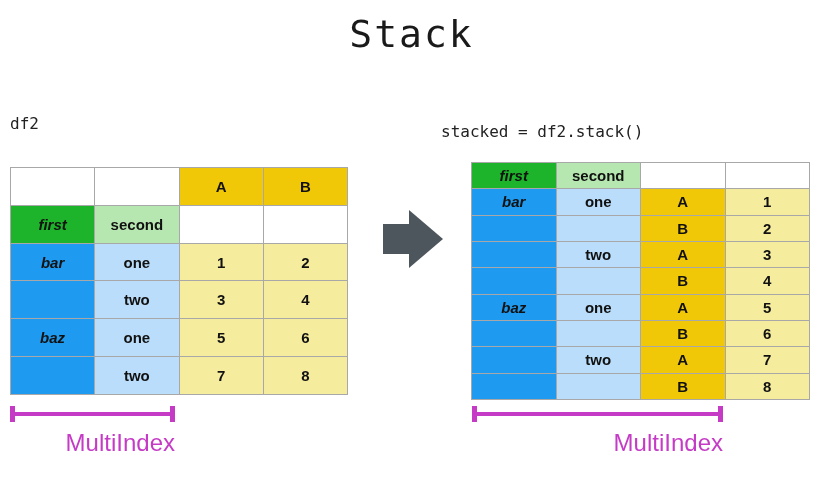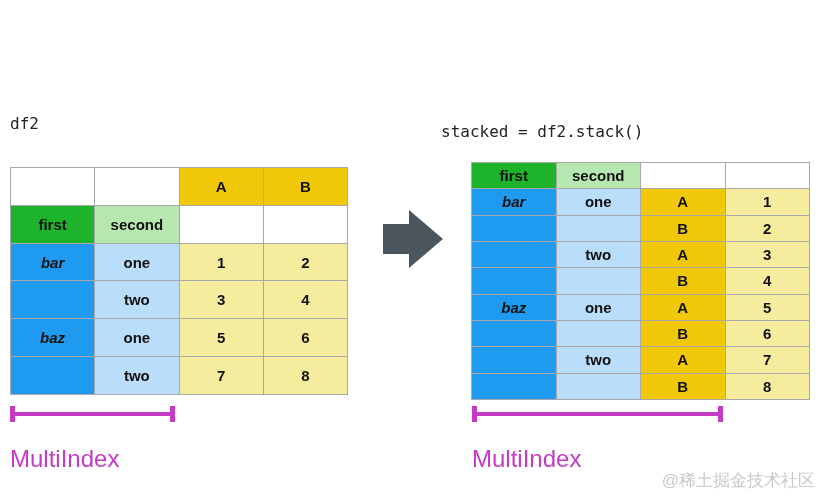--- a/index.html
+++ b/index.html
@@ -50,21 +50,21 @@
     font-size: 15px;
     font-weight: bold;
     color: #111111;
     overflow: hidden;
   }
   #left-table  { left: 10px;  top: 167px; width: 338px; height: 228px; }
   #right-table { left: 471px; top: 162px; width: 339px; height: 238px; }
 
   td.k-white  { background: #ffffff; }
   td.k-gold   { background: var(--gold); }
-  td.k-green  { background: var(--green); }
+  td.k-green  { background: var(--green); font-style: italic; }
   td.k-lgreen { background: var(--light-green); margin-top: 8px; }
   td.k-blue   { background: var(--blue); font-style: italic; }
   td.k-lblue  { background: var(--light-blue); }
   td.k-yellow {
     background: var(--light-yellow);
     font-weight: 400;
     color: #55554a;
   }
 
   .arrow {
@@ -115,42 +115,42 @@
     width: 5px;
     height: 16px;
     background: var(--magenta);
   }
   .bracket::before { left: 0; }
   .bracket::after  { right: 0; }
 
   .multiindex-label {
     position: absolute;
     top: 429px;
-    text-align: left;
+    text-align: right;
     font-size: 24px;
     font-weight: 400;
     color: var(--magenta);
-    margin-top: 16px;
   }
   .multiindex-label.left  { left: 10px;  width: 165px; }
   .multiindex-label.right { left: 472px; width: 251px; }
 
   .watermark {
     position: absolute;
     right: 8px;
     bottom: 8px;
     font-size: 17px;
     color: #c9c9c9;
   }
 </style>
 </head>
 <body>
 
 <div class="canvas">
 
+  <div class="page-title">Stack</div>
 
   <div class="code-label left">df2</div>
 
   <div class="code-label right">stacked = df2.stack()</div>
 
   <table class="grid" id="left-table">
     <tbody>
         <tr>
           <td class="k-white"></td>
           <td class="k-white"></td>
@@ -259,15 +259,14 @@
   </div>
 
   <div class="multiindex-label left">MultiIndex</div>
 
   <div class="bracket right">
     <div class="bar"></div>
   </div>
 
   <div class="multiindex-label right">MultiIndex</div>
 
-  <div class="watermark">@稀土掘金技术社区</div>
 
 </div>
 
 </body></html>

